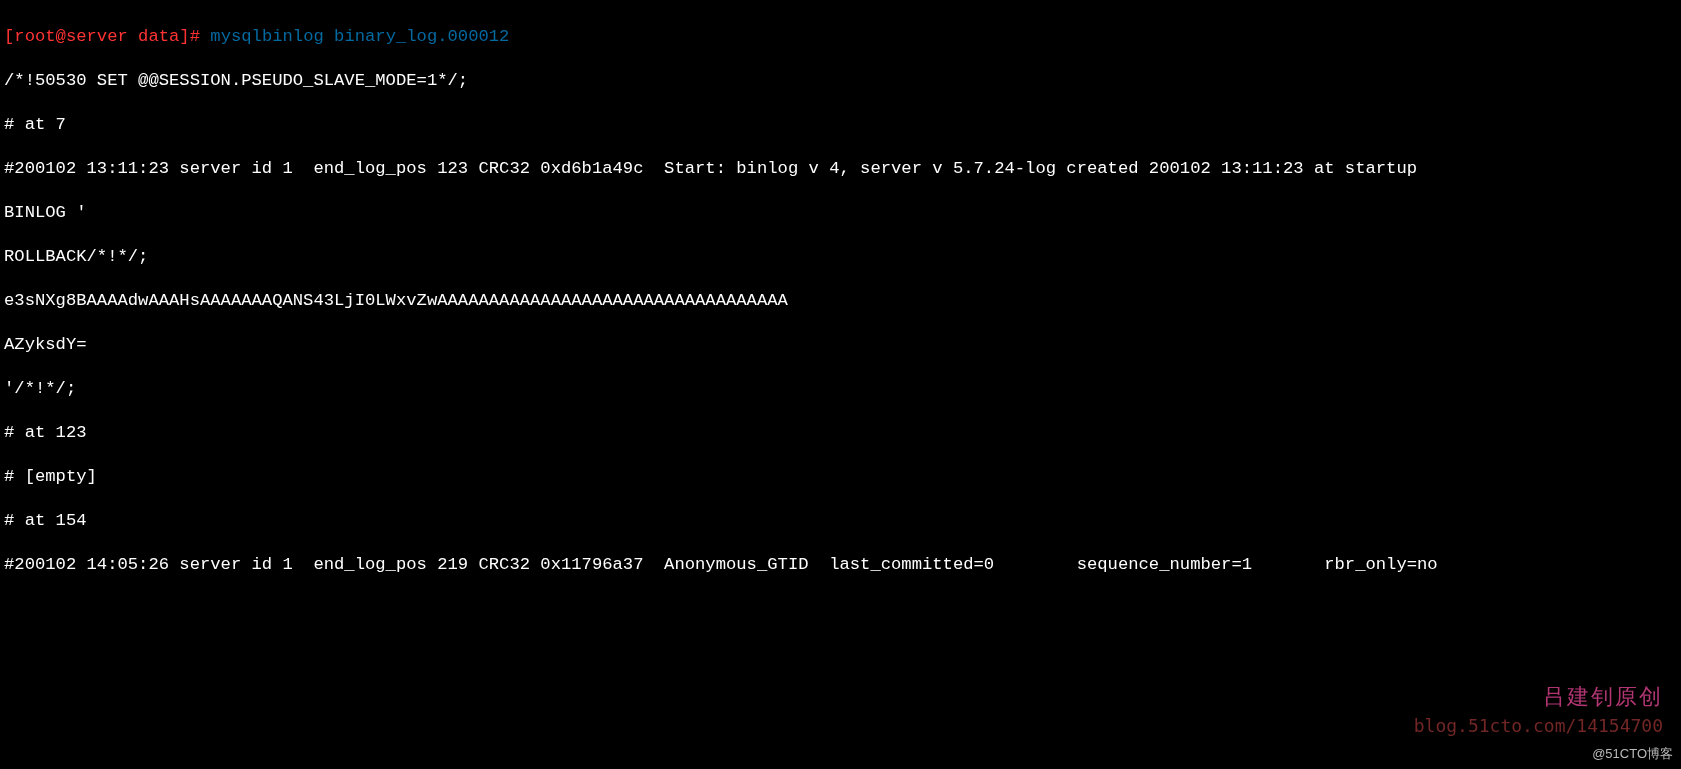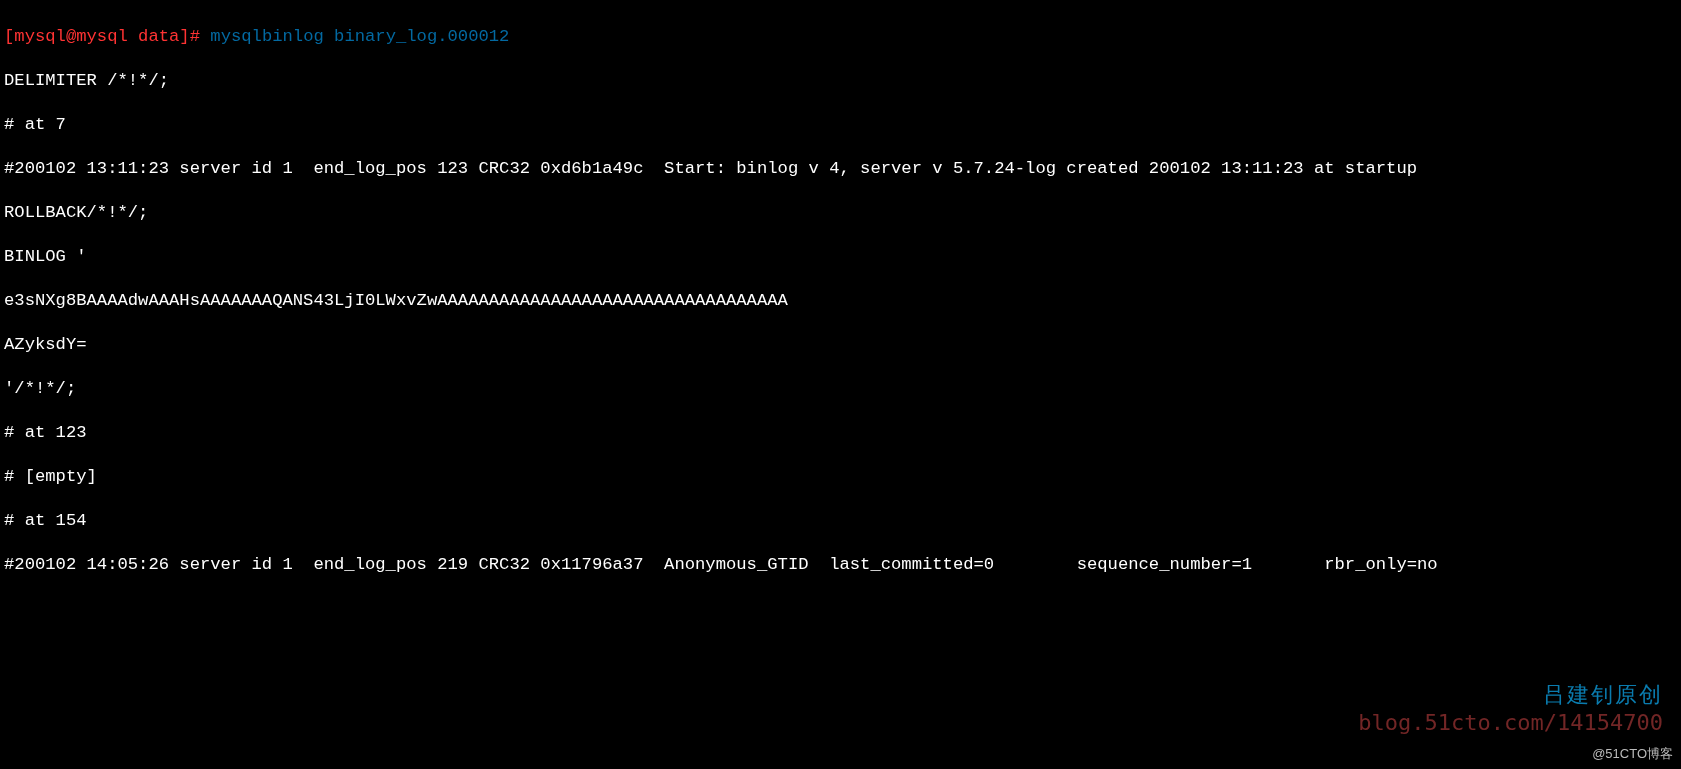--- a/index.html
+++ b/index.html
@@ -19,54 +19,54 @@
     white-space: pre;
   }
   .prompt { color: #ff3333; }
   .cmd    { color: #0369a1; }
   .bracket{ color: #ff3333; }
   .watermark-top {
     position: absolute;
     right: 18px;
     bottom: 58px;
     text-align: right;
-    color: #0ea5e9;
+    color: #ec4899;
     font-size: 22px;
     opacity: 0.75;
-    font-family: Liberation Mono, monospace;
+    font-family: Liberation Serif, serif;
     letter-spacing: 2px;
   }
   .watermark-link {
     position: absolute;
     right: 18px;
     bottom: 32px;
     color: #993333;
-    font-size: 22px;
+    font-size: 18px;
     opacity: 0.75;
     font-family: "Consolas", monospace;
   }
   .footer-wm {
     position: absolute;
     right: 8px;
     bottom: 6px;
     color: #bbb;
     font-size: 13px;
     font-family: Liberation Sans, sans-serif;
   }
 </style>
 </head>
 <body>
 
 <div class="term">
-<div><span class="bracket">[</span><span class="prompt">mysql@mysql data</span><span class="bracket">]# </span><span class="cmd">mysqlbinlog binary_log.000012</span></div>
-<div>DELIMITER /*!*/;</div>
+<div><span class="bracket">[</span><span class="prompt">root@server data</span><span class="bracket">]# </span><span class="cmd">mysqlbinlog binary_log.000012</span></div>
+<div>/*!50530 SET @@SESSION.PSEUDO_SLAVE_MODE=1*/;</div>
 <div># at 7</div>
 <div>#200102 13:11:23 server id 1  end_log_pos 123 CRC32 0xd6b1a49c  Start: binlog v 4, server v 5.7.24-log created 200102 13:11:23 at startup</div>
+<div>BINLOG '</div>
 <div>ROLLBACK/*!*/;</div>
-<div>BINLOG '</div>
 <div>e3sNXg8BAAAAdwAAAHsAAAAAAAQANS43LjI0LWxvZwAAAAAAAAAAAAAAAAAAAAAAAAAAAAAAAAAA</div>
 <div>AZyksdY=</div>
 <div>'/*!*/;</div>
 <div># at 123</div>
 <div># [empty]</div>
 <div># at 154</div>
 <div>#200102 14:05:26 server id 1  end_log_pos 219 CRC32 0x11796a37  Anonymous_GTID  last_committed=0        sequence_number=1       rbr_only=no</div>
 
 
 

